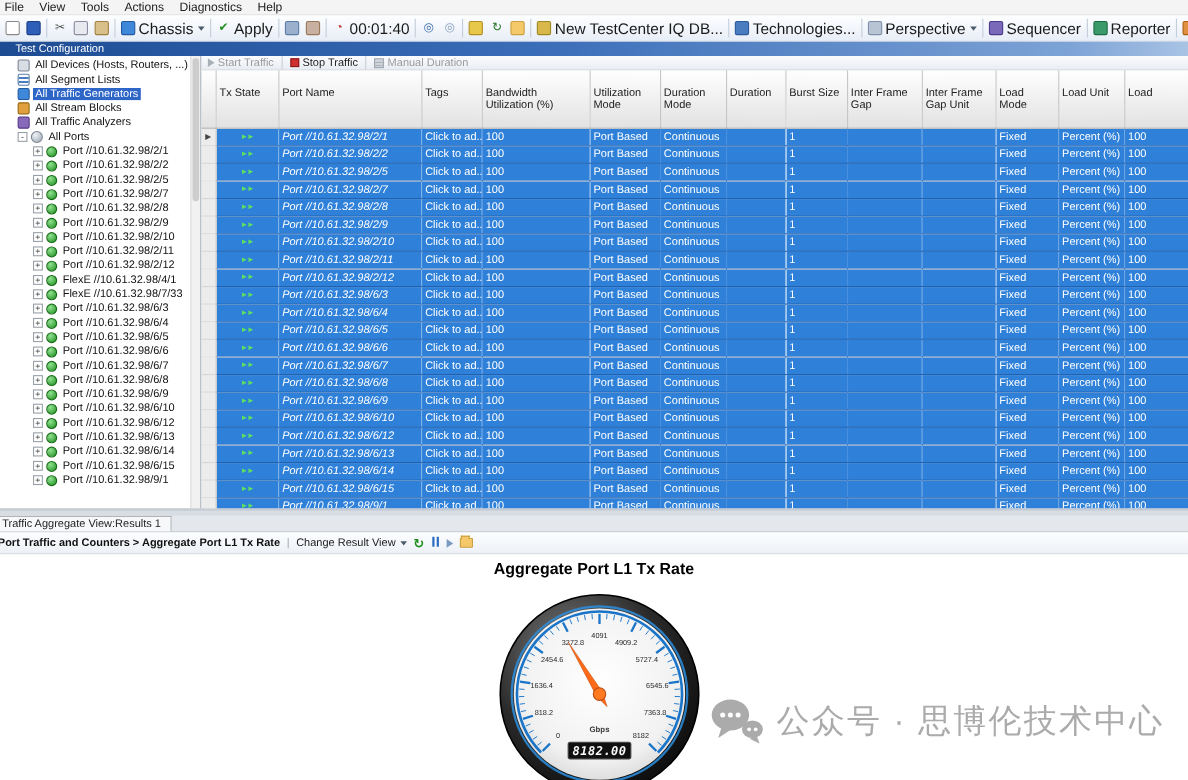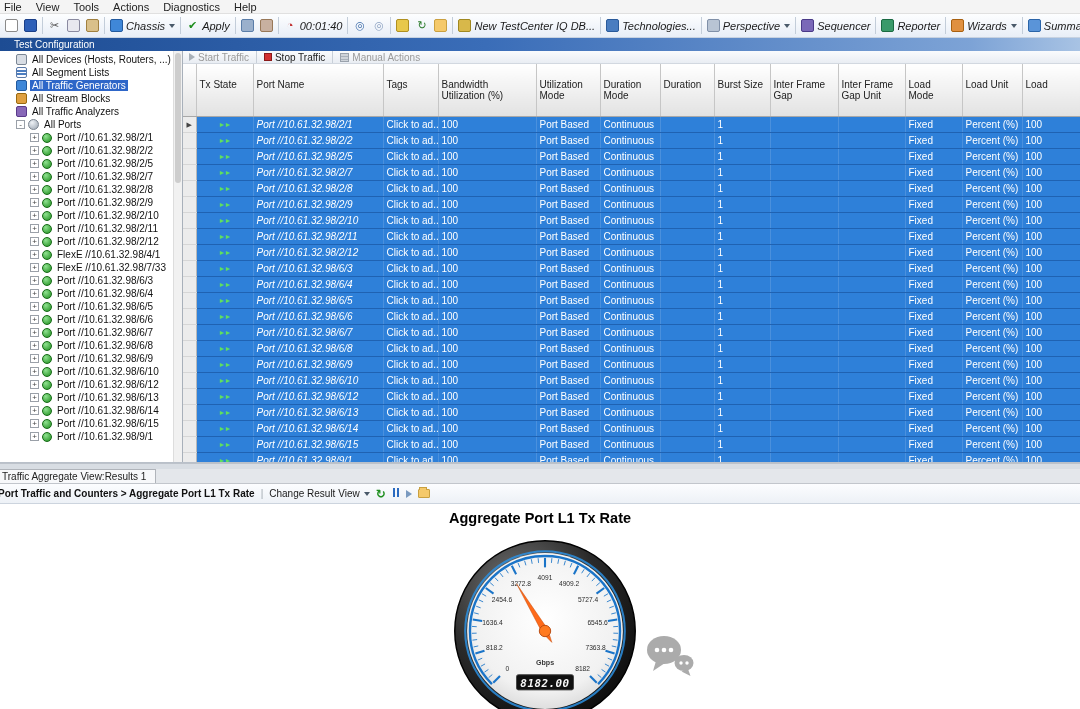--- a/index.html
+++ b/index.html
@@ -9,21 +9,21 @@
   
   .menubar { height:14px; background:#f4f4f4; border-bottom:1px solid #e0e0e0; display:flex; align-items:center; }
   .menu-item { font-size:11px; padding:0 7px; line-height:14px; color:#222; cursor:default; }
   .menu-item:first-child { margin-left:-3px; }
 
   
   .toolbar { height:24px; background:linear-gradient(#fdfeff,#e8eef7); border-bottom:1px solid #c7d2e1;
              display:flex; align-items:center; padding:0 2px; white-space:nowrap; overflow:hidden; }
   .tb-btn { display:flex; align-items:center; gap:3px; padding:2px 3px; border-radius:2px; }
   .tb-ic { width:13px; height:13px; border-radius:2px; display:inline-block; font-size:11px; line-height:13px; text-align:center; flex:none; }
-  .tb-lb { font-size:11px; color:#1a1a1a;font-style:italic; }
+  .tb-lb { font-size:14px; color:#1a1a1a; }
   .caret { width:0; height:0; border-left:3px solid transparent; border-right:3px solid transparent; border-top:4px solid #4a5a6a; margin-left:1px; }
   .tb-sep { width:1px; height:17px; background:#c3cdd9; margin:0 2px; flex:none; }
 
   
   .configbar { height:13px; background:linear-gradient(90deg,#1d4c93,#3a6db8 45%,#7da3d6 90%,#a8c3e4);
                color:#fff; font-size:10px; line-height:13px; padding-left:19px; overflow:hidden; }
   .configbar span { margin-left:-5px; display:inline-block; }
 
   
   .workspace { height:412px; display:flex; border-bottom:1px solid #b9c0c9; }
@@ -359,21 +359,21 @@
         <span>Start Traffic</span>
       </div>
       <span class="tt-sep"></span>
       <div class="tt-item enabled">
         <span class="stop-red"></span>
         <span>Stop Traffic</span>
       </div>
       <span class="tt-sep"></span>
       <div class="tt-item">
         <span class="cal-gray"></span>
-        <span>Manual Actions</span>
+        <span>Manual Duration</span>
       </div>
     </div>
     <table class="grid">
       <colgroup>
           <col style="width: 13px;">
           <col style="width: 57px;">
           <col style="width: 130px;">
           <col style="width: 55px;">
           <col style="width: 98px;">
           <col style="width: 64px;">
@@ -885,14 +885,15 @@
       <ellipse cx="22" cy="18" rx="17" ry="14" fill="#ababab"></ellipse>
       <path d="M14 29 L11 39 L23 31 Z" fill="#ababab"></path>
       <circle cx="15" cy="18" r="2.3" fill="#fff"></circle>
       <circle cx="22" cy="18" r="2.3" fill="#fff"></circle>
       <circle cx="29" cy="18" r="2.3" fill="#fff"></circle>
       <ellipse cx="42" cy="31" rx="9.5" ry="8" fill="#ababab"></ellipse>
       <path d="M46 37 L48.5 44 L39.5 39.5 Z" fill="#ababab"></path>
       <circle cx="39" cy="31" r="1.7" fill="#fff"></circle>
       <circle cx="45" cy="31" r="1.7" fill="#fff"></circle>
     </svg>
+    <span class="wm-text">公众号 · 思博伦技术中心</span>
   </div>
 </div>
 
 </body></html>

